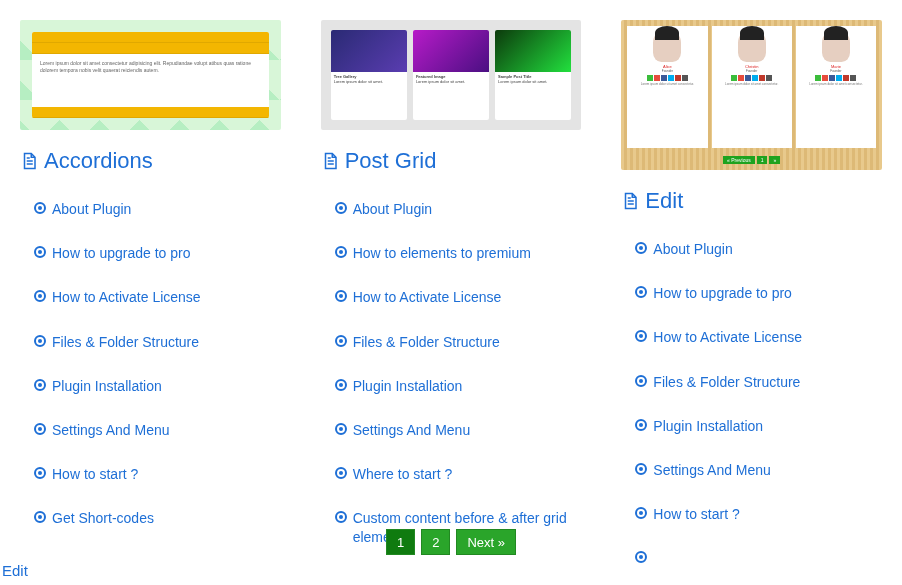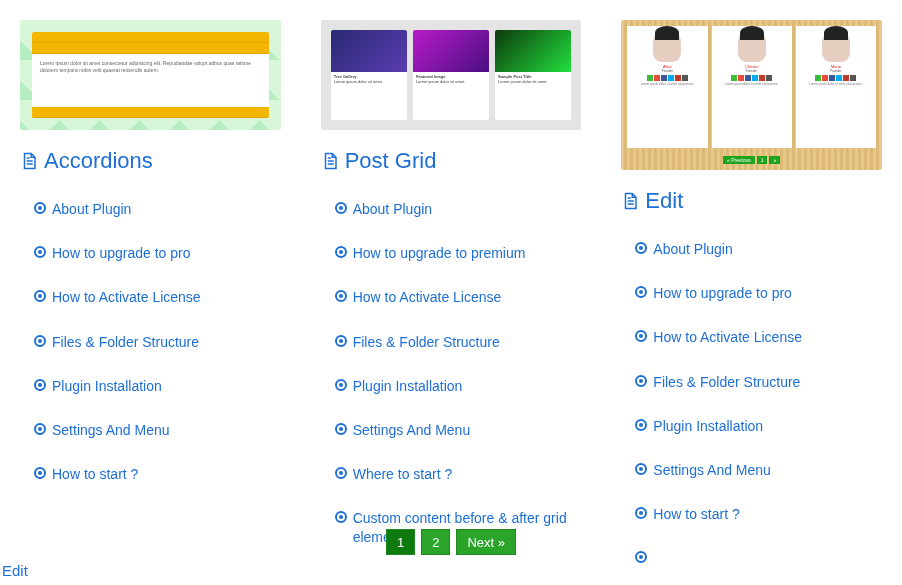--- a/index.html
+++ b/index.html
@@ -212,20 +212,24 @@
           <span>Plugin Installation</span>
         </li>
       <li>
           <span class="bullet"></span>
           <span>Settings And Menu</span>
         </li>
       <li>
           <span class="bullet"></span>
           <span>How to start ?</span>
         </li>
+      <li>
+          <span class="bullet"></span>
+          <span>Get Short-codes</span>
+        </li>
     </ul>
   </div>
 
   <div class="col">
     <div class="thumb postgrid">
       <div class="pg-card">
           <div class="pg-img a"></div>
           <div class="pg-meta"><b>Tree Gallery</b><br>Lorem ipsum dolor sit amet.</div>
         </div>
       <div class="pg-card">
@@ -245,21 +249,21 @@
         </svg>
       <span>Post Grid</span>
     </div>
     <ul class="links">
       <li>
           <span class="bullet"></span>
           <span>About Plugin</span>
         </li>
       <li>
           <span class="bullet"></span>
-          <span>How to upgrade to premium</span>
+          <span>How to elements to premium</span>
         </li>
       <li>
           <span class="bullet"></span>
           <span>How to Activate License</span>
         </li>
       <li>
           <span class="bullet"></span>
           <span>Files &amp; Folder Structure</span>
         </li>
       <li>

